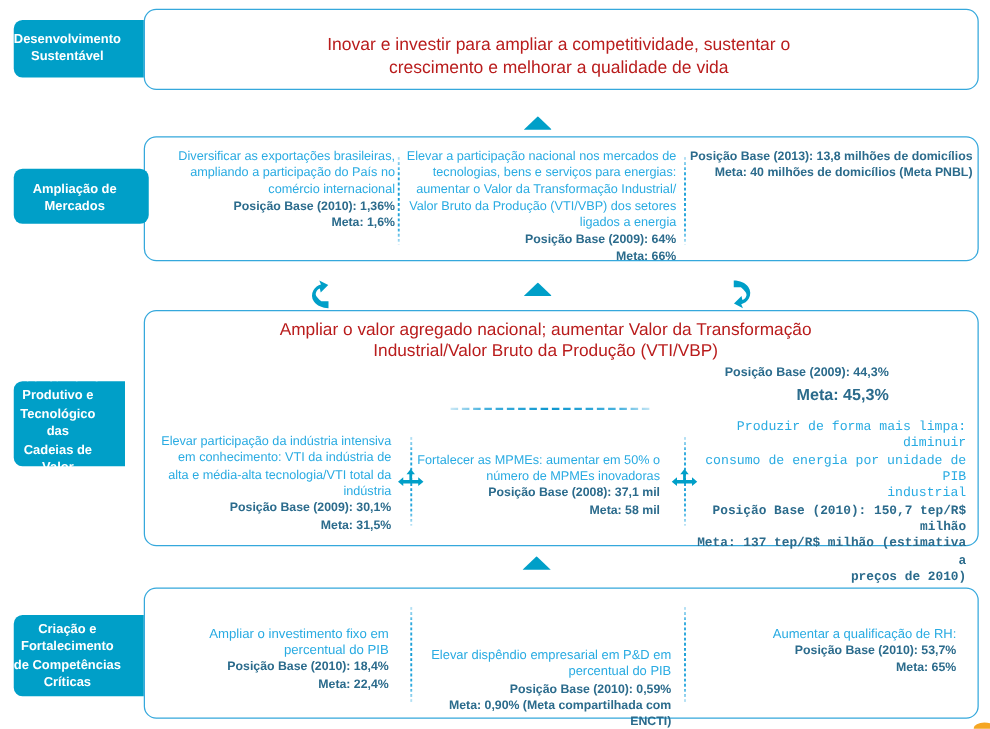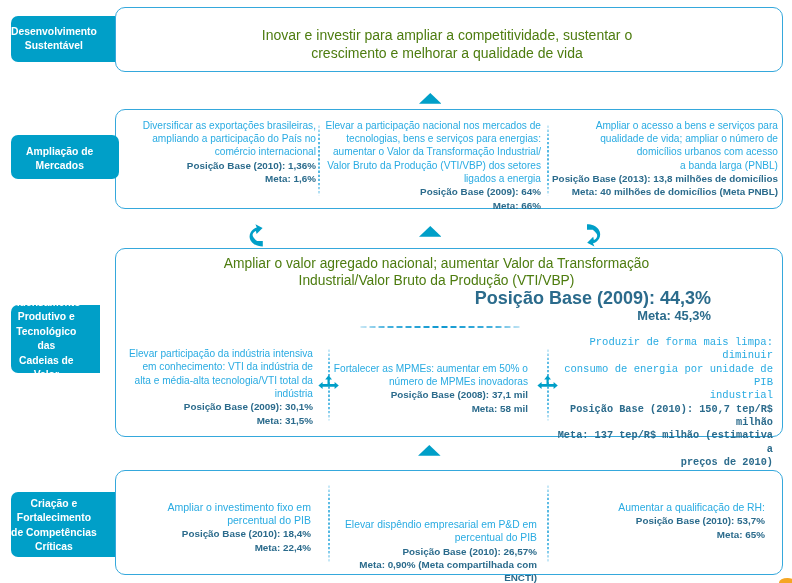--- a/index.html
+++ b/index.html
@@ -17,21 +17,21 @@
 
   .goal{position:absolute;text-align:right;color:#29abe2;z-index:4;box-sizing:border-box;}
   .goal .bd{color:#2b6b8c;font-weight:bold;font-size:9.85px;line-height:13.35px;display:block;}
   .goal .rg{display:block;font-size:10.15px;line-height:13.35px;}
   [data-name="row3-goal-3"] .rg{font-size:10.55px;}
   [data-name="row3-goal-3"] .bd{font-size:10.25px;}
   [data-name="row4-goal-1"] .rg{font-size:10.55px;}
   [data-name="row4-goal-2"] .rg{font-size:10.35px;}
   [data-name="row4-goal-3"] .rg{font-size:10.4px;}
 
-  .hdr{color:#4d7c0f;text-align:center;}
+  .hdr{color:#b91c1c;text-align:center;}
   .tri{position:absolute;z-index:5;}
   .icn{position:absolute;z-index:6;overflow:visible;}
 </style>
 </head>
 <body>
 
 <div id="stage" data-name="strategy-map">
 
   <div class="card" data-name="row1-card" style="left:115px;top:7px;width:668px;height:65px;"></div>
   <div class="tag" data-name="row1-tag" style="left:10.8px;top:16.2px;width:104.2px;height:45.5px;">
@@ -78,21 +78,20 @@
     <span class="rg" data-name="row2-goal-1-text">Diversificar as exportações brasileiras,<br>ampliando a participação do País no<br>comércio internacional</span>
     <span class="bd" data-name="row2-goal-1-base">Posição Base (2010): 1,36%</span>
     <span class="bd" data-name="row2-goal-1-meta">Meta: 1,6%</span>
   </div>
   <div class="goal" data-name="row2-goal-2" style="left:321px;top:118.5px;width:220px;">
     <span class="rg" data-name="row2-goal-2-text">Elevar a participação nacional nos mercados de<br>tecnologias, bens e serviços para energias:<br>aumentar o Valor da Transformação Industrial/<br>Valor Bruto da Produção (VTI/VBP) dos setores<br>ligados a energia</span>
     <span class="bd" data-name="row2-goal-2-base">Posição Base (2009): 64%</span>
     <span class="bd" data-name="row2-goal-2-meta">Meta: 66%</span>
   </div>
   <div class="goal" data-name="row2-goal-3" style="left:552px;top:118.5px;width:226px;">
-    <span class="rg" data-name="row2-goal-3-text">Ampliar o acesso a bens e serviços para<br>qualidade de vida; ampliar o número de<br>domicílios urbanos com acesso<br>a banda larga (PNBL)</span>
     <span class="bd" data-name="row2-goal-3-base">Posição Base (2013): 13,8 milhões de domicílios</span>
     <span class="bd" data-name="row2-goal-3-meta">Meta: 40 milhões de domicílios (Meta PNBL)</span>
   </div>
 
   <svg class="tri" data-name="arrow-up-to-row2-icon" style="left:418.7px;top:226.4px;" width="22.6" height="10.8" viewBox="0 0 22.6 10.8">
     <polygon points="11.3,0 22.6,10.8 0,10.8" fill="#009fc8"></polygon>
   </svg>
   <svg class="icn" data-name="rotate-arrow-left-icon" style="left:249.2px;top:223.6px;" width="13.8" height="22.9" viewBox="0 0 14.2 23.2">
     <path fill="#009fc8" d="M 8.3 17.4 L 14.2 17.4 L 14.2 23.0 C 9.2 23.0 4.6 21.1 2.2 17.6 C 0.2 14.7 0.1 11.1 1.8 8.2 C 3.2 5.8 5.5 4.2 8.0 3.5 L 6.6 0.2 L 14.0 4.0 L 7.8 10.2 L 7.1 6.9 C 5.7 7.4 4.7 8.4 4.2 9.4 C 3.3 11.0 3.6 12.6 4.9 14.0 C 5.9 15.3 7.0 16.5 8.3 17.4 Z"></path>
   </svg>
@@ -103,21 +102,21 @@
   </svg>
 
   <div class="card" data-name="row3-card" style="left:115px;top:248px;width:668px;height:189px;"></div>
   <div class="tag" data-name="row3-tag" style="left:10.8px;top:305.4px;width:89px;height:67.4px;">
     <span data-name="row3-tag-label">Adensamento<br>Produtivo e<br>Tecnológico das<br>Cadeias de Valor</span>
   </div>
   <div class="goal hdr" data-name="row3-headline" style="left:162px;top:255px;width:549px;font-size:13.8px;line-height:17.4px;">
     <span data-name="row3-headline-text">Ampliar o valor agregado nacional; aumentar Valor da Transformação<br>Industrial/Valor Bruto da Produção (VTI/VBP)</span>
   </div>
   <div class="goal" data-name="row3-headline-values" style="left:162px;top:290px;width:549px;">
-    <span class="bd" style="font-size:18px;line-height:17.4px;" data-name="row3-headline-base">Posição Base (2009): 44,3%</span>
+    <span class="bd" style="font-size:10px;line-height:17.4px;" data-name="row3-headline-base">Posição Base (2009): 44,3%</span>
     <span class="bd" style="font-size:12.9px;line-height:17.4px;" data-name="row3-headline-meta">Meta: 45,3%</span>
   </div>
   <svg class="icn" data-name="row3-headline-underline" style="left:360px;top:324px;" width="162" height="6" viewBox="0 0 162 6">
     <defs>
       <linearGradient id="dashfade" gradientUnits="userSpaceOnUse" x1="0" y1="0" x2="162" y2="0">
         <stop offset="0" stop-color="#35a8dc" stop-opacity="0.25"></stop>
         <stop offset="0.16" stop-color="#1b9fd6" stop-opacity="0.8"></stop>
         <stop offset="0.5" stop-color="#0d97cf" stop-opacity="1"></stop>
         <stop offset="0.84" stop-color="#1b9fd6" stop-opacity="0.8"></stop>
         <stop offset="1" stop-color="#35a8dc" stop-opacity="0.25"></stop>
@@ -207,21 +206,21 @@
     <line x1="2" y1="0.5" x2="2" y2="76.5" stroke="url(#vg_row4-column-divider-2)" stroke-width="1.5" stroke-dasharray="2.3 1.8"></line>
   </svg>
 
   <div class="goal" data-name="row4-goal-1" style="left:131px;top:500.6px;width:180px;font-size:10.5px;">
     <span class="rg" data-name="row4-goal-1-text">Ampliar o investimento fixo em<br>percentual do PIB</span>
     <span class="bd" data-name="row4-goal-1-base">Posição Base (2010): 18,4%</span>
     <span class="bd" data-name="row4-goal-1-meta">Meta: 22,4%</span>
   </div>
   <div class="goal" data-name="row4-goal-2" style="left:340px;top:494px;width:197px;margin-top:24px;">
     <span class="rg" data-name="row4-goal-2-text">Elevar dispêndio empresarial em P&amp;D em<br>percentual do PIB</span>
-    <span class="bd" data-name="row4-goal-2-base">Posição Base (2010): 26,57%</span>
+    <span class="bd" data-name="row4-goal-2-base">Posição Base (2010): 0,59%</span>
     <span class="bd" data-name="row4-goal-2-meta">Meta: 0,90% (Meta compartilhada com<br>ENCTI)</span>
   </div>
   <div class="goal" data-name="row4-goal-3" style="left:565px;top:501px;width:200px;">
     <span class="rg" data-name="row4-goal-3-text">Aumentar a qualificação de RH:</span>
     <span class="bd" data-name="row4-goal-3-base">Posição Base (2010): 53,7%</span>
     <span class="bd" data-name="row4-goal-3-meta">Meta: 65%</span>
   </div>
 
   <div data-name="orange-corner-accent" style="position:absolute;left:779px;top:577.5px;width:17px;height:9px;
               background:#f5a623;border-radius:50%;z-index:1;"></div>

